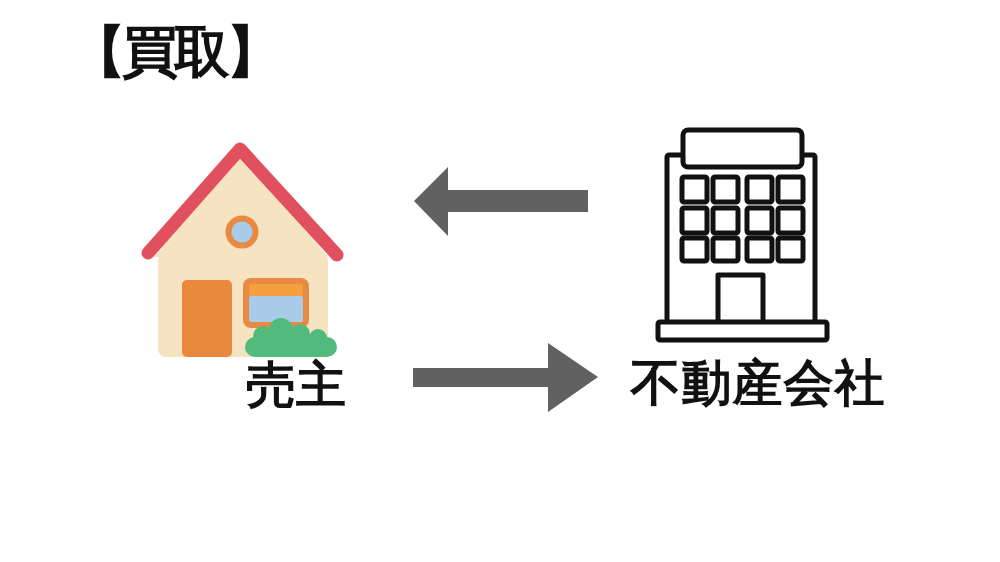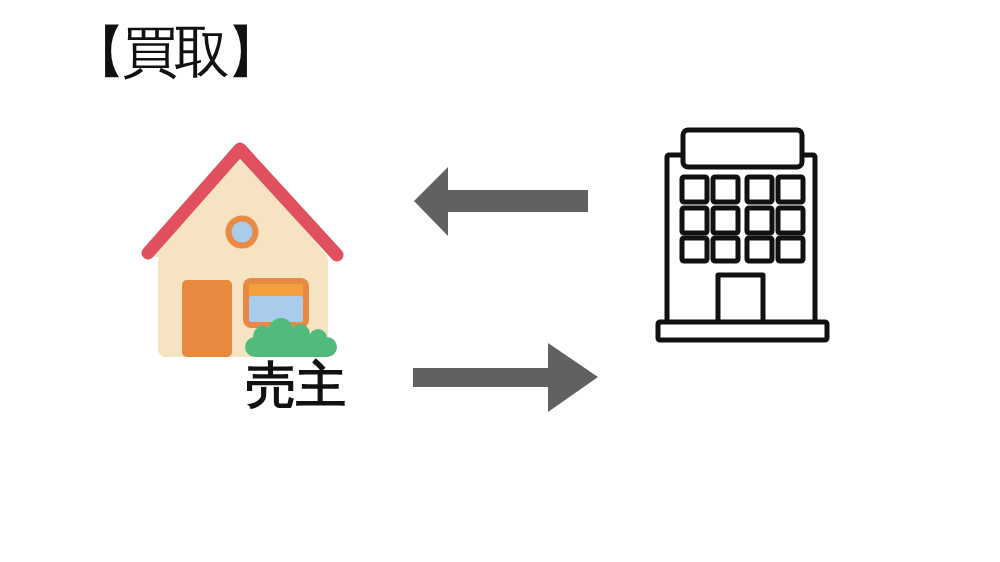--- a/index.html
+++ b/index.html
@@ -19,21 +19,21 @@
   .canvas{
     position:relative;
     width:1000px;height:562px;
     background:var(--background);
     overflow:hidden;
     font-family:"DejaVu Sans","Liberation Sans",sans-serif;
     color:var(--text);
   }
   .title{
     position:absolute;left:70px;top:20px;margin:0;
-    font-size:56px;font-weight:400;line-height:1.15;
+    font-size:56px;font-weight:700;line-height:1.15;
     letter-spacing:-4px;color:var(--text);white-space:nowrap;
   }
   .label{
     position:absolute;
     font-weight:900;color:var(--text);
     text-align:center;line-height:1;white-space:nowrap;
   }
   .label-seller{left:140px;top:360px;width:206px;font-size:50px;text-align:right;}
   .label-contract{left:394px;top:250px;width:216px;font-size:48px;}
   .label-company{left:613px;top:358px;width:290px;font-size:50px;letter-spacing:1px;}
@@ -102,14 +102,15 @@
       <rect class="bld" x="123" y="91" width="25" height="25" rx="2"></rect>
       <rect class="bld" x="27" y="121" width="25" height="23" rx="2"></rect>
       <rect class="bld" x="58" y="121" width="25" height="23" rx="2"></rect>
       <rect class="bld" x="92" y="121" width="25" height="23" rx="2"></rect>
       <rect class="bld" x="123" y="121" width="25" height="23" rx="2"></rect>
     </g>
     <rect class="bld" x="63" y="158" width="45" height="48"></rect>
     <rect class="bld" x="3" y="205" width="169" height="18" rx="2"></rect>
   </svg>
 
+  <div class="label label-company">不動産会社</div>
 
 </div>
 
 </body></html>

